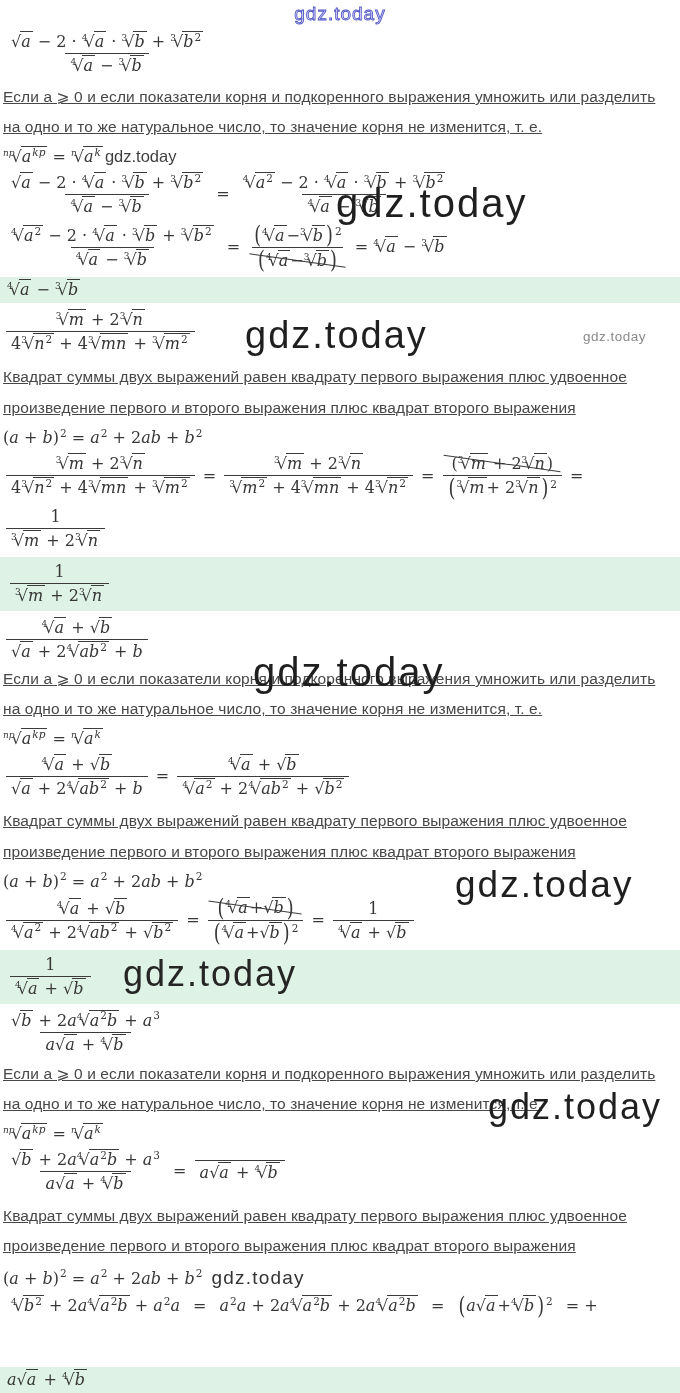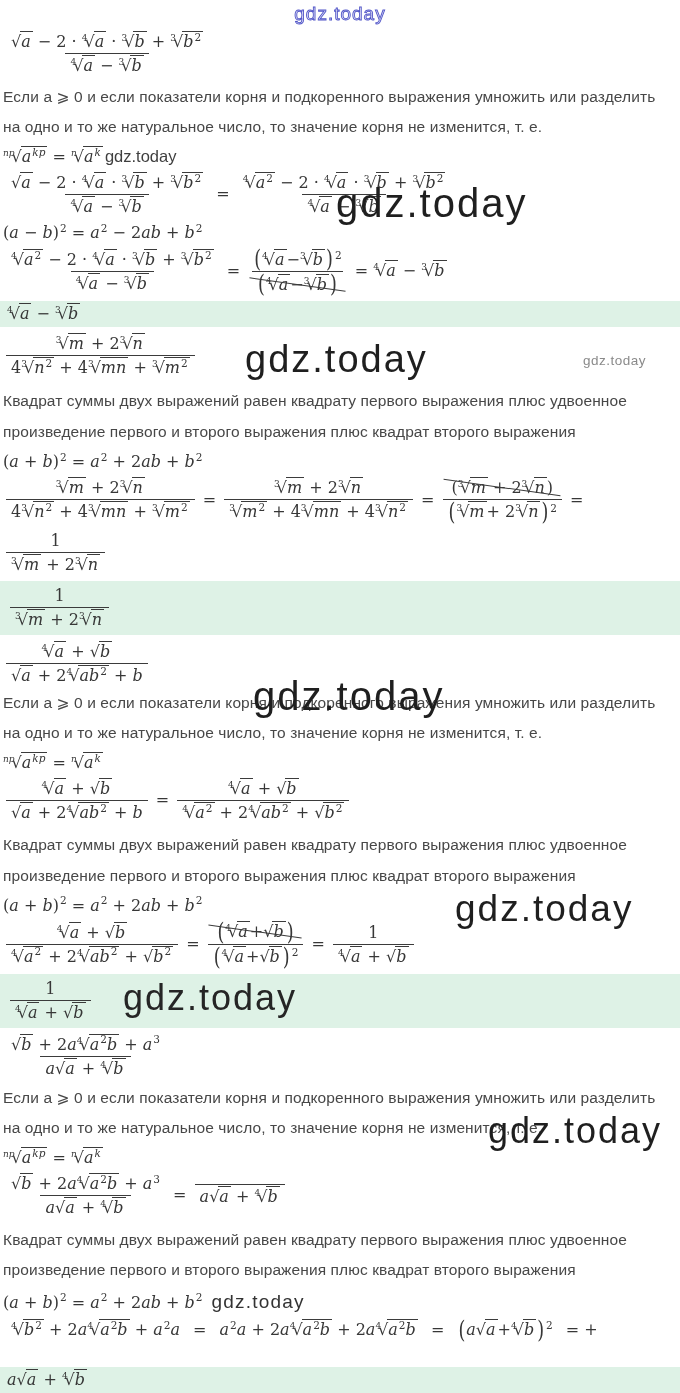--- a/index.html
+++ b/index.html
@@ -6,21 +6,21 @@
   #page {
     position:relative; width:680px; height:1393px; overflow:hidden;
     background:#ffffff; font-family:"Liberation Sans", sans-serif; color:#454545;
   }
   .page-title {
     text-align:center; font-size:19px; letter-spacing:1px; margin:3px 0 1px;
     color:rgba(82,86,200,0.18); -webkit-text-stroke:0.9px #5256c8; font-weight:500;
   }
   .para {
     font-size:15.5px; line-height:1.95; color:#474747; padding:0 3px;
-    margin:6px 0 4px; position:relative; letter-spacing:0.1px;
+    margin:6px 0 4px; position:relative; letter-spacing:0.1px;text-decoration:underline;
   }
   .math {
     font-family:"DejaVu Serif", serif; font-size:16px; color:#373737;
     padding-left:3px; margin:5px 0; position:relative; white-space:nowrap;
   }
   .math i { font-style:italic; }
   .clip { overflow:hidden; }
   .mfrac { display:inline-flex; flex-direction:column; align-items:center; vertical-align:middle; margin:1px 3px; text-align:center; }
   .mfrac > .num { padding:1px 5px 2px; }
   .mfrac > .den { border-top:1.4px solid #3b3b3b; padding:2px 5px 1px; }
@@ -58,21 +58,20 @@
       </span></div>
     <div class="para">Если a ⩾ 0 и если показатели корня и подкоренного выражения умножить или разделить на одно и то же натуральное число, то значение корня не изменится, т. е.</div>
     <div class="math"><span class="mroot"><span class="ridx"><i>np</i></span><span class="surd">√</span><span class="rbar"><i>a</i><sup class="msup"><i>kp</i></sup></span></span> = <span class="mroot"><span class="ridx"><i>n</i></span><span class="surd">√</span><span class="rbar"><i>a</i><sup class="msup"><i>k</i></sup></span></span><span class="wm-inline plain">gdz.today</span></div>
     <div class="math"><span class="mfrac">
         <span class="num"><span class="mroot"><span class="surd">√</span><span class="rbar"><i>a</i></span></span> − 2 · <span class="mroot"><span class="ridx">4</span><span class="surd">√</span><span class="rbar"><i>a</i></span></span> · <span class="mroot"><span class="ridx">3</span><span class="surd">√</span><span class="rbar"><i>b</i></span></span> + <span class="mroot"><span class="ridx">3</span><span class="surd">√</span><span class="rbar"><i>b</i><sup class="msup">2</sup></span></span></span>
         <span class="den"><span class="mroot"><span class="ridx">4</span><span class="surd">√</span><span class="rbar"><i>a</i></span></span> − <span class="mroot"><span class="ridx">3</span><span class="surd">√</span><span class="rbar"><i>b</i></span></span></span>
       </span> = <span class="mfrac">
         <span class="num"><span class="mroot"><span class="ridx">4</span><span class="surd">√</span><span class="rbar"><i>a</i><sup class="msup">2</sup></span></span> − 2 · <span class="mroot"><span class="ridx">4</span><span class="surd">√</span><span class="rbar"><i>a</i></span></span> · <span class="mroot"><span class="ridx">3</span><span class="surd">√</span><span class="rbar"><i>b</i></span></span> + <span class="mroot"><span class="ridx">3</span><span class="surd">√</span><span class="rbar"><i>b</i><sup class="msup">2</sup></span></span></span>
         <span class="den"><span class="mroot"><span class="ridx">4</span><span class="surd">√</span><span class="rbar"><i>a</i></span></span> − <span class="mroot"><span class="ridx">3</span><span class="surd">√</span><span class="rbar"><i>b</i></span></span></span>
       </span><span class="wm" style="left: 336px; top: 12px; font-size: 40px; color: rgb(31, 31, 31); font-weight: 200; letter-spacing: 2px;">gdz.today</span></div>
-    <div class="math">(<i>a</i> − <i>b</i>)<sup class="msup">2</sup> = <i>a</i><sup class="msup">2</sup> − 2<i>ab</i> + <i>b</i><sup class="msup">2</sup></div>
     <div class="math"><span class="mfrac">
         <span class="num"><span class="mroot"><span class="ridx">4</span><span class="surd">√</span><span class="rbar"><i>a</i><sup class="msup">2</sup></span></span> − 2 · <span class="mroot"><span class="ridx">4</span><span class="surd">√</span><span class="rbar"><i>a</i></span></span> · <span class="mroot"><span class="ridx">3</span><span class="surd">√</span><span class="rbar"><i>b</i></span></span> + <span class="mroot"><span class="ridx">3</span><span class="surd">√</span><span class="rbar"><i>b</i><sup class="msup">2</sup></span></span></span>
         <span class="den"><span class="mroot"><span class="ridx">4</span><span class="surd">√</span><span class="rbar"><i>a</i></span></span> − <span class="mroot"><span class="ridx">3</span><span class="surd">√</span><span class="rbar"><i>b</i></span></span></span>
       </span> = <span class="mfrac">
         <span class="num"><span class="mparen"><span class="paren">(</span><span class="mroot"><span class="ridx">4</span><span class="surd">√</span><span class="rbar"><i>a</i></span></span> − <span class="mroot"><span class="ridx">3</span><span class="surd">√</span><span class="rbar"><i>b</i></span></span><span class="paren">)</span></span><sup class="msup">2</sup></span>
         <span class="den"><span class="mcancel"><span class="mparen"><span class="paren">(</span><span class="mroot"><span class="ridx">4</span><span class="surd">√</span><span class="rbar"><i>a</i></span></span> − <span class="mroot"><span class="ridx">3</span><span class="surd">√</span><span class="rbar"><i>b</i></span></span><span class="paren">)</span></span></span></span>
       </span> = <span class="mroot"><span class="ridx">4</span><span class="surd">√</span><span class="rbar"><i>a</i></span></span> − <span class="mroot"><span class="ridx">3</span><span class="surd">√</span><span class="rbar"><i>b</i></span></span></div>
     <div class="hl"><span class="math"><span class="mroot"><span class="ridx">4</span><span class="surd">√</span><span class="rbar"><i>a</i></span></span> − <span class="mroot"><span class="ridx">3</span><span class="surd">√</span><span class="rbar"><i>b</i></span></span></span></div>
     <div class="math clip" style="height: 48px;"><span class="mfrac">
         <span class="num"><span class="mroot"><span class="ridx">3</span><span class="surd">√</span><span class="rbar"><i>m</i></span></span> + 2<span class="mroot"><span class="ridx">3</span><span class="surd">√</span><span class="rbar"><i>n</i></span></span></span>

